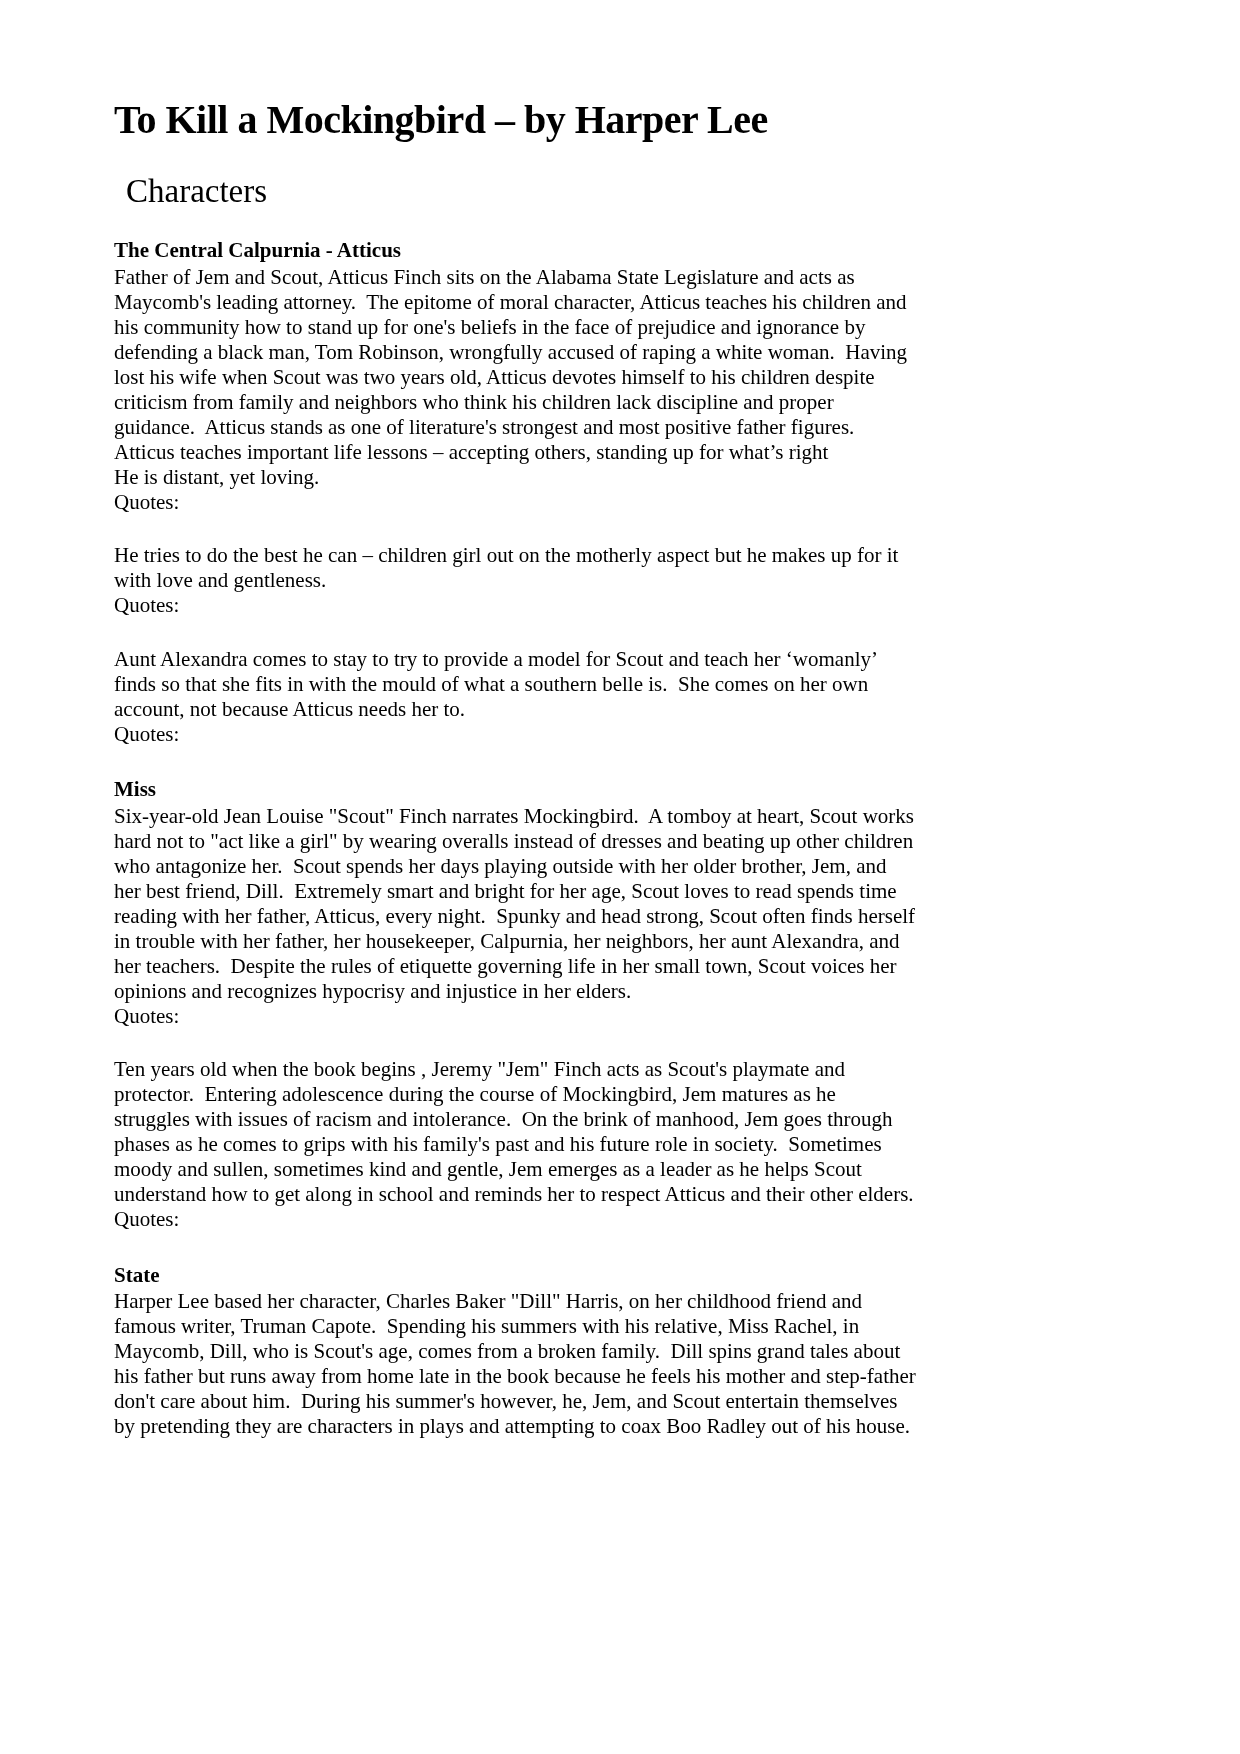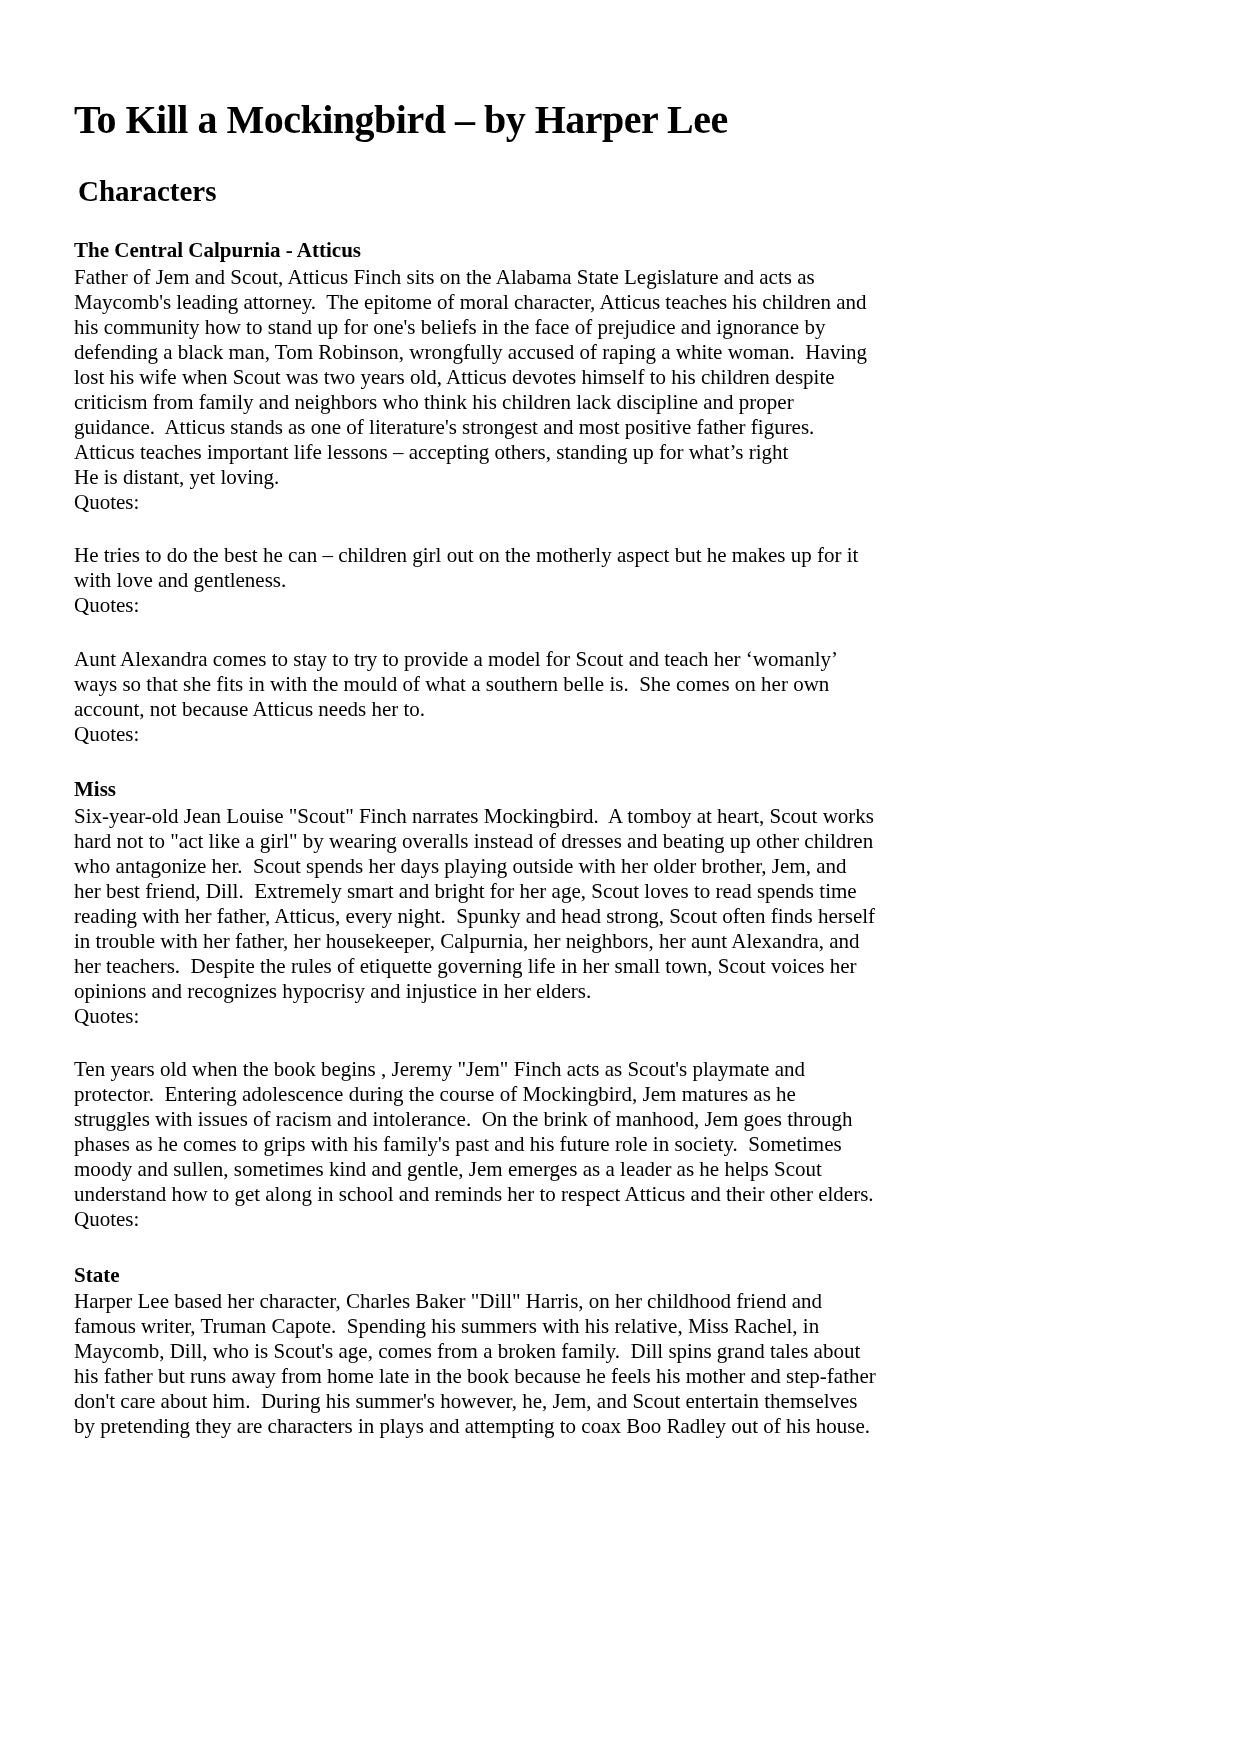--- a/index.html
+++ b/index.html
@@ -8,36 +8,36 @@
     background: #ffffff;
   }
   .page {
     position: relative;
     width: 1240px;
     height: 1754px;
     box-sizing: border-box;
     background: #ffffff;
     color: #000000;
     font-family: "Liberation Serif", "DejaVu Serif", serif;
-    padding: 96px 130px 0 74px;
+    padding: 96px 130px 0 114px;
     overflow: hidden;
   }
   h1.doc-title {
     font-size: 40px;
     line-height: 48px;
     font-weight: bold;
     margin: 0;
     letter-spacing: -0.5px;
     white-space: pre;
   }
   h2.doc-heading {
-    font-size: 29px;
+    font-size: 33px;
     line-height: 42px;
-    font-weight: bold;
-    margin: 26px 0 24px 4px;
+    font-weight: normal;
+    margin: 26px 0 24px 12px;
     white-space: pre;
   }
   h3.char-heading {
     font-size: 21px;
     line-height: 28.5px;
     font-weight: bold;
     margin: 0;
     white-space: pre;
   }
   p.para {
@@ -74,21 +74,21 @@
 lost his wife when Scout was two years old, Atticus devotes himself to his children despite
 criticism from family and neighbors who think his children lack discipline and proper
 guidance.  Atticus stands as one of literature's strongest and most positive father figures.
 Atticus teaches important life lessons – accepting others, standing up for what’s right
 He is distant, yet loving.
 Quotes:</p>
     <p class="para">He tries to do the best he can – children girl out on the motherly aspect but he makes up for it
 with love and gentleness.
 Quotes:</p>
     <p class="para">Aunt Alexandra comes to stay to try to provide a model for Scout and teach her ‘womanly’
-ways so that she fits in with the mould of what a southern belle is.  She comes on her own
+finds so that she fits in with the mould of what a southern belle is.  She comes on her own
 account, not because Atticus needs her to.
 Quotes:</p>
   </section>
 
   <section class="char-section">
     <h3 class="char-heading">Miss</h3>
     <p class="para">Six-year-old Jean Louise "Scout" Finch narrates Mockingbird.  A tomboy at heart, Scout works
 hard not to "act like a girl" by wearing overalls instead of dresses and beating up other children
 who antagonize her.  Scout spends her days playing outside with her older brother, Jem, and
 her best friend, Dill.  Extremely smart and bright for her age, Scout loves to read spends time

